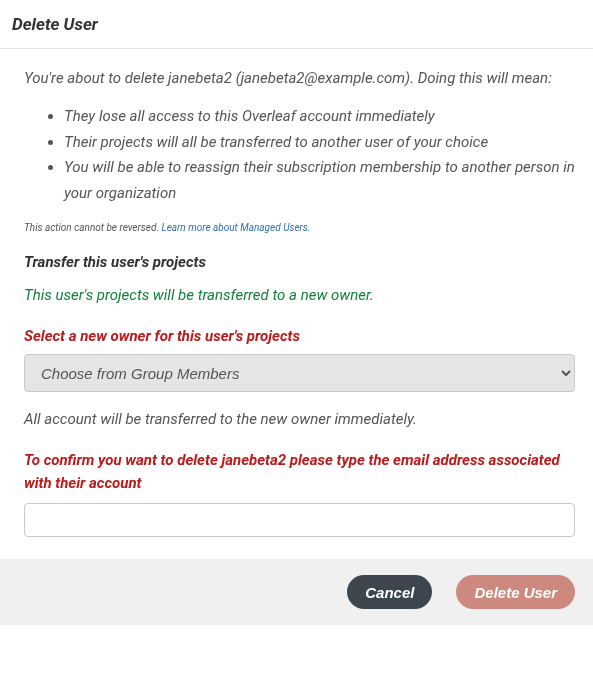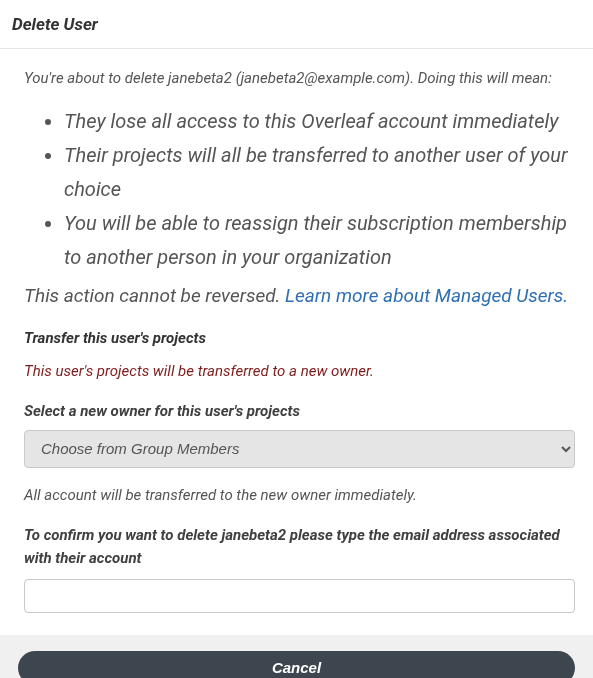--- a/index.html
+++ b/index.html
@@ -27,52 +27,52 @@
       padding: 18px 18px 22px 24px;
     }
     .intro {
       font-size: 15px;
       line-height: 1.55;
       color: #555;
       margin-bottom: 14px;
     }
     .bullets {
       list-style: disc;
-      margin: 0 0 8px 40px;
+      margin: 0 0 14px 40px;
       color: #555;
-      font-size: 20px;
+      font-size: 15px;
       line-height: 1.7;
     }
     .irrevocable {
-      font-size: 19px;
+      font-size: 10px;
       color: #555;
       margin-bottom: 18px;
       line-height: 1.5;
     }
     .link {
       color: #2f6fb2;
       text-decoration: none;
       cursor: pointer;
     }
     .section-title {
       font-size: 15px;
       font-weight: 700;
       color: #333;
       margin-bottom: 13px;
     }
     .section-desc {
       font-size: 15px;
-      color: #7f1d1d;
+      color: #15803d;
       margin-bottom: 18px;
       line-height: 1.5;
     }
     .field-label {
       font-size: 15px;
       font-weight: 700;
-      color: #404040;
+      color: #b91c1c;
       margin-bottom: 6px;
       display: block;
       line-height: 1.55;
     }
     .select-wrapper {
       margin-bottom: 16px;
     }
     select.form-select {
       width: 100%;
       padding: 8px 12px;
@@ -96,22 +96,21 @@
       border: 1px solid #c9c9c9;
       border-radius: 4px;
       height: 34px;
       margin-top: 2px;
     }
     .modal-footer {
       background: #f0f0f0;
       padding: 16px 18px;
       display: flex;
       justify-content: flex-end;
-      gap: 16px;
-      flex-direction: column;
+      gap: 24px;
     }
     .btn {
       display: inline-flex;
       align-items: center;
       justify-content: center;
       border: none;
       border-radius: 18px;
       padding: 8px 18px;
       font-size: 15px;
       font-weight: 600;

